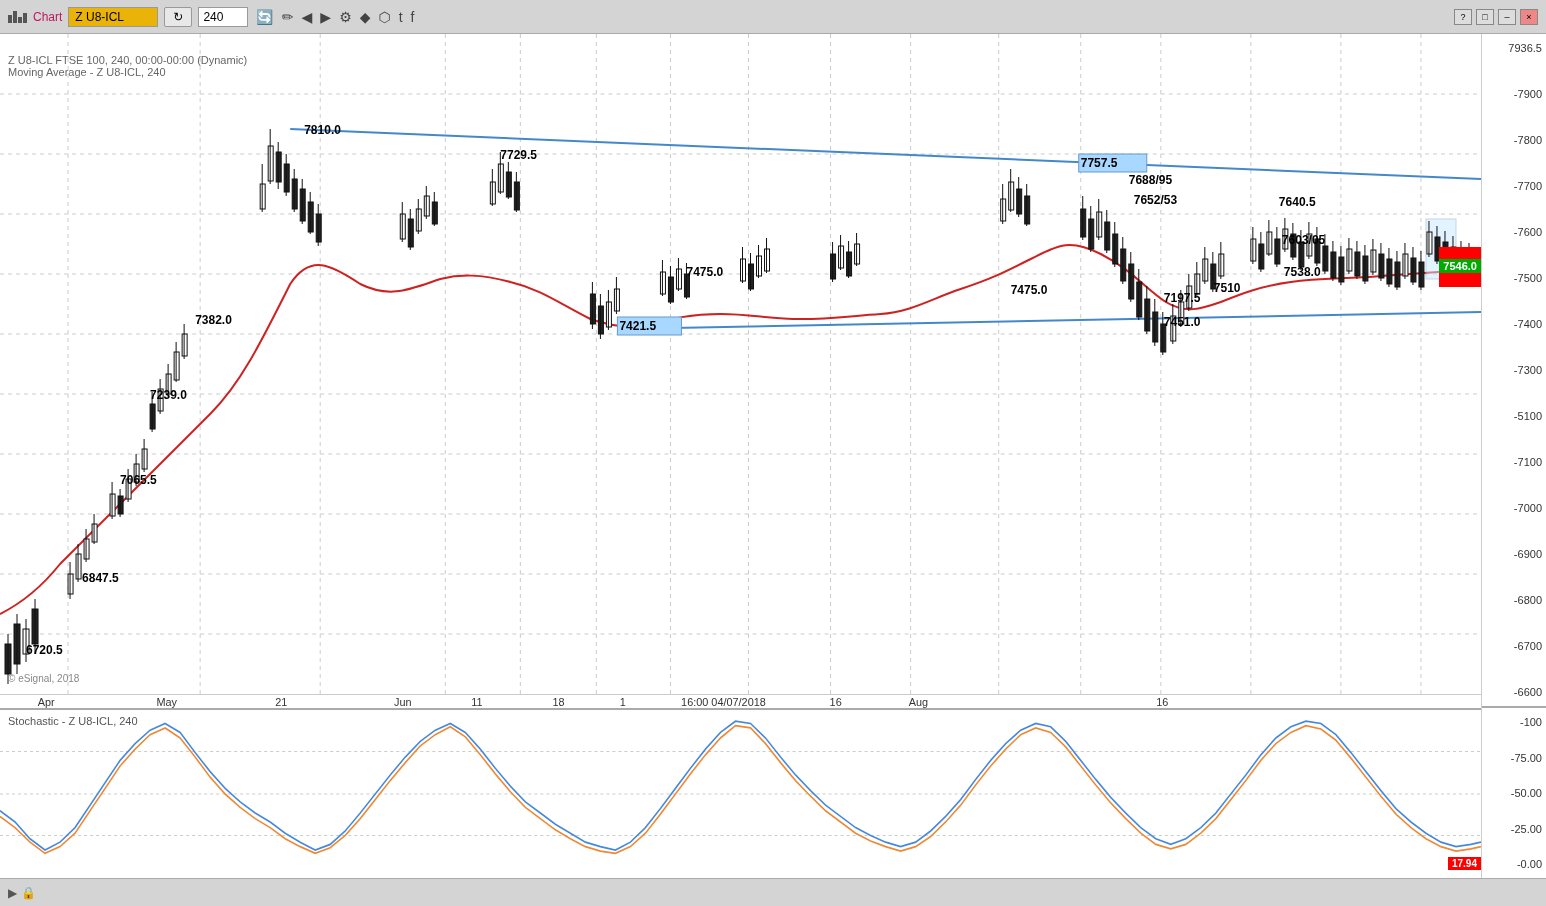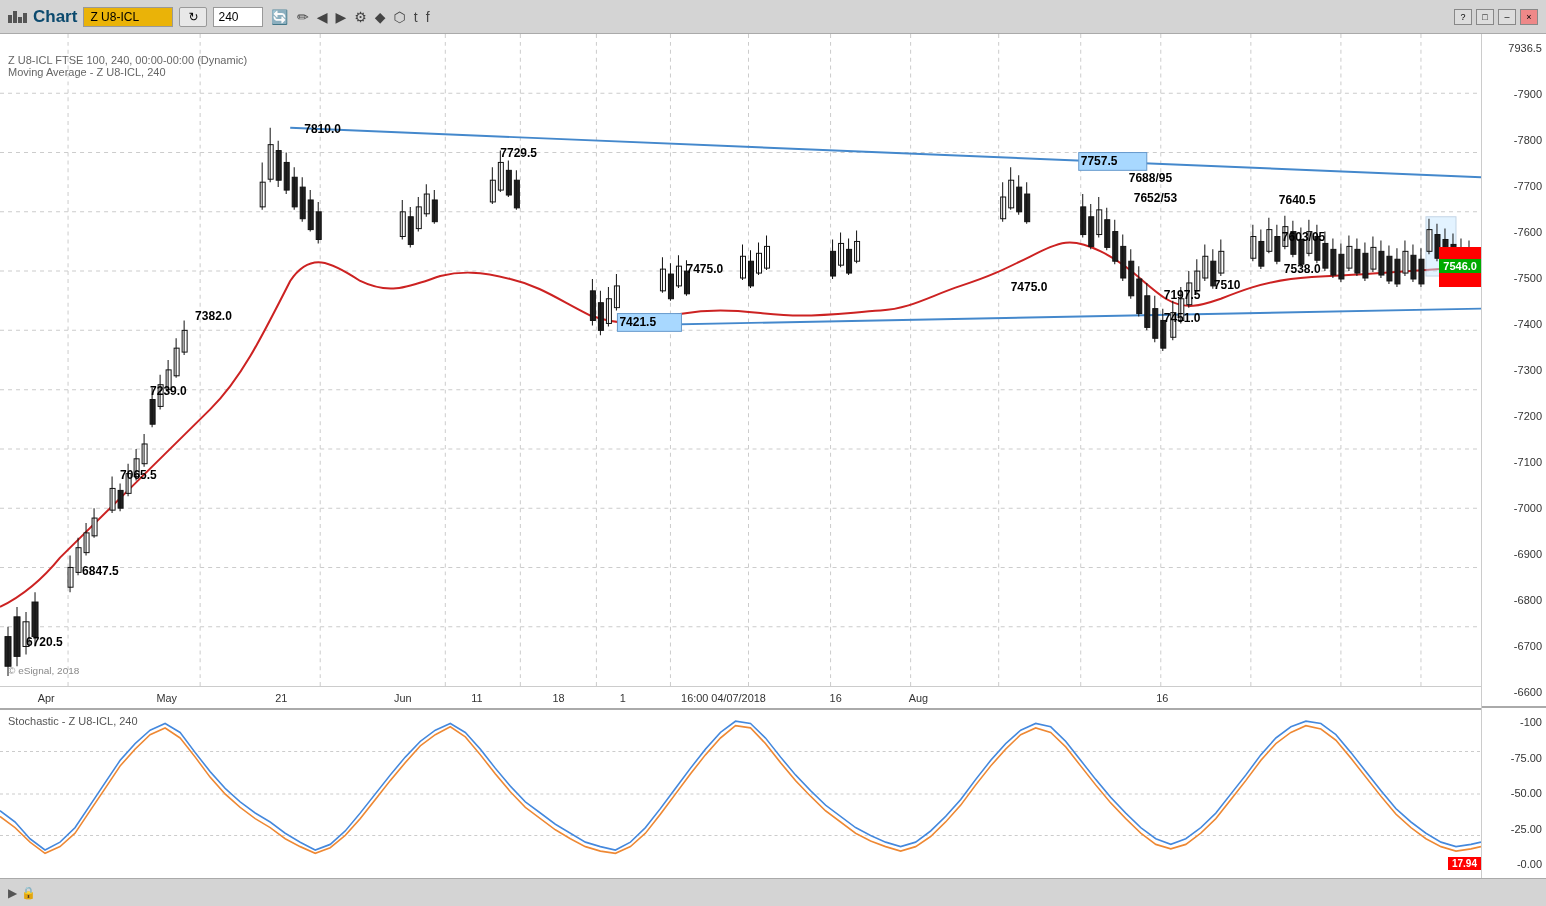--- a/index.html
+++ b/index.html
@@ -34,23 +34,23 @@
       gap: 1px;
       align-items: flex-end;
     }
     .chart-icon span {
       display: inline-block;
       width: 4px;
       background: #555;
     }
 
     .title-text {
-      font-size: 17px;
-      font-weight: bold;
-      color: #0c4a6e;
+      font-size: 12px;
+      font-weight: normal;
+      color: #be185d;
     }
 
     .symbol-input {
       background: #eab308;
       border: 1px solid #999;
       padding: 2px 6px;
       font-size: 12px;
       width: 90px;
     }
 
@@ -591,21 +591,21 @@
 
           <text x="1283" y="242" font-size="12" font-weight="bold" fill="#000">7538.0</text>
 
           <text x="8" y="648" font-size="10" fill="#888">© eSignal, 2018</text>
         </svg>
 
         <div class="price-label-red" style="top:213px; font-size:11px; font-weight:bold;">7574.6</div>
         <div class="price-label-green" style="top:225px; font-size:11px; font-weight:bold;">7546.0</div>
       </div>
 
-      <div class="time-axis" style="height:22px; background:white; border-top:1px solid #ccc; display:flex; align-items:center; font-size:11px; padding:2px 8px; position:relative;">
+      <div class="time-axis" style="height:14px; background:white; border-top:1px solid #ccc; display:flex; align-items:center; font-size:11px; padding:2px 8px; position:relative;">
         <svg width="100%" height="22" viewBox="0 0 1480 22" preserveAspectRatio="none">
           <text x="30" y="15" font-size="11" fill="#333">Apr</text>
           <text x="150" y="15" font-size="11" fill="#333">May</text>
           <text x="270" y="15" font-size="11" fill="#333">21</text>
           <text x="390" y="15" font-size="11" fill="#333">Jun</text>
           <text x="468" y="15" font-size="11" fill="#333">11</text>
           <text x="550" y="15" font-size="11" fill="#333">18</text>
           <text x="618" y="15" font-size="11" fill="#333">1</text>
           <text x="680" y="15" font-size="11" fill="#333">16:00 04/07/2018</text>
           <text x="830" y="15" font-size="11" fill="#333">16</text>
@@ -668,21 +668,21 @@
 
       <div style="flex:1; display:flex; flex-direction:column; justify-content:space-between; padding:8px 4px; font-size:11px; color:#333; border-bottom:2px solid #aaa;">
         <div class="price-tick">7936.5</div>
         <div class="price-tick">-7900</div>
         <div class="price-tick">-7800</div>
         <div class="price-tick">-7700</div>
         <div class="price-tick">-7600</div>
         <div class="price-tick">-7500</div>
         <div class="price-tick">-7400</div>
         <div class="price-tick">-7300</div>
-        <div class="price-tick">-7200</div>
+        <div class="price-tick">-5100</div>
         <div class="price-tick">-7100</div>
         <div class="price-tick">-7000</div>
         <div class="price-tick">-6900</div>
         <div class="price-tick">-6800</div>
         <div class="price-tick">-6700</div>
         <div class="price-tick">-6600</div>
       </div>
 
       <div style="height:170px; display:flex; flex-direction:column; justify-content:space-between; padding:8px 4px; font-size:11px; color:#333;">
         <div class="price-tick">-100</div>

